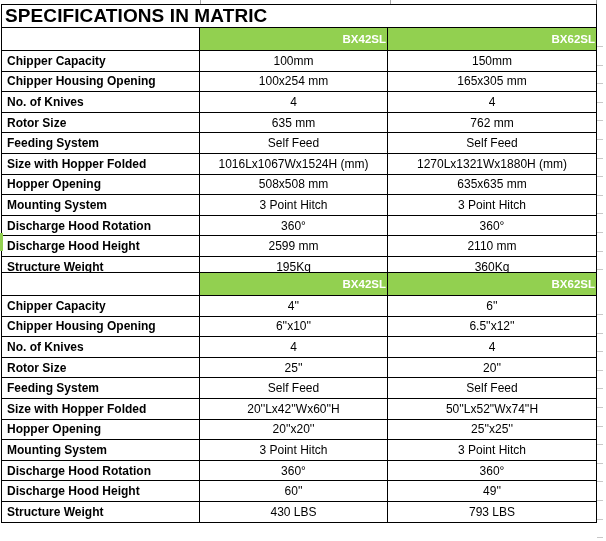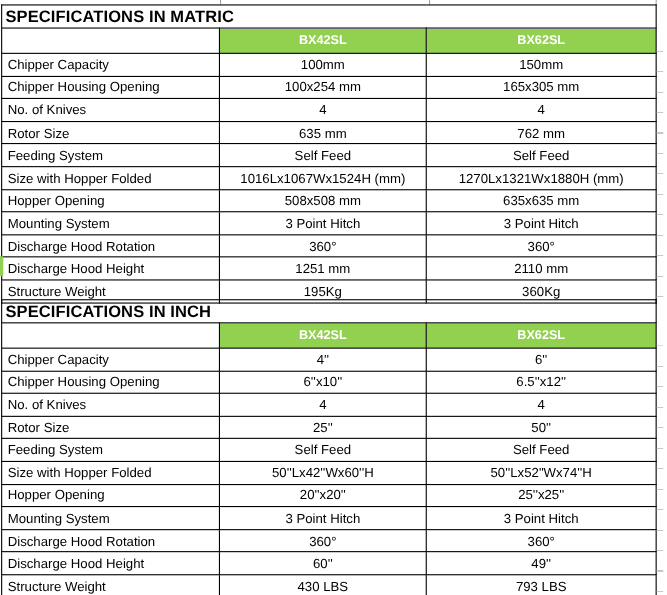--- a/index.html
+++ b/index.html
@@ -19,31 +19,31 @@
     border-collapse:collapse;table-layout:fixed;
   }
   #table-metric{top:4px;}
   #table-inch{top:272px;}
   td{
     border:1px solid var(--border);
     overflow:hidden;white-space:nowrap;
     vertical-align:middle;
   }
   .title-cell{
-    font-weight:bold;font-size:15px;height:20px;
+    font-weight:bold;font-size:19px;height:20px;
     padding:0 0 0 3px;letter-spacing:0.1px;
   }
   .header-row td{height:20px;}
   .corner-cell{background:#ffffff;}
   .header-cell{
     background:var(--header-bg);color:var(--header-text);
-    font-weight:bold;font-size:11.5px;text-align:center;
+    font-weight:bold;font-size:11.5px;text-align:right;
   }
   .data-row td{height:17.6px;font-size:12px;}
-  .label-cell{font-weight:normal;padding-left:5px;}
+  .label-cell{font-weight:bold;padding-left:5px;}
   .value-cell{text-align:center;margin-top:28px;}
   
   .top-tick{position:absolute;top:0;width:1px;height:4px;background:#a6a6a6;}
   .top-tick.t1{left:200px;} .top-tick.t2{left:390px;} .top-tick.t3{left:596px;}
   .right-tick-strip{
     position:absolute;left:597px;width:6px;
     background:repeating-linear-gradient(to bottom, var(--tick) 0 1px, transparent 1px 18.6px);
   }
   .strip-metric{top:46px;height:225px;}
   .strip-inch{top:314px;height:225px;}
@@ -114,41 +114,38 @@
     <td class="value-cell">3 Point Hitch</td>
     <td class="value-cell">3 Point Hitch</td>
   </tr>
       <tr class="data-row">
     <td class="label-cell">Discharge Hood Rotation</td>
     <td class="value-cell">360°</td>
     <td class="value-cell">360°</td>
   </tr>
       <tr class="data-row">
     <td class="label-cell">Discharge Hood Height</td>
-    <td class="value-cell">1251 mm</td>
+    <td class="value-cell">2599 mm</td>
     <td class="value-cell">2110 mm</td>
   </tr>
       <tr class="data-row">
     <td class="label-cell">Structure Weight</td>
     <td class="value-cell">195Kg</td>
     <td class="value-cell">360Kg</td>
   </tr>
     </tbody>
 </table>
 
 <table id="table-inch">
   <colgroup>
       <col style="width:198px">
       <col style="width:188px">
       <col style="width:209px">
     </colgroup>
   <tbody>
-    <tr>
-      <td class="title-cell" colspan="3">SPECIFICATIONS IN INCH</td>
-    </tr>
     <tr class="header-row">
       <td class="corner-cell"></td>
       <td class="header-cell">BX42SL</td>
       <td class="header-cell">BX62SL</td>
     </tr>
   <tr class="data-row">
     <td class="label-cell">Chipper Capacity</td>
     <td class="value-cell">4''</td>
     <td class="value-cell">6''</td>
   </tr>
@@ -158,30 +155,30 @@
     <td class="value-cell">6.5''x12''</td>
   </tr>
       <tr class="data-row">
     <td class="label-cell">No. of Knives</td>
     <td class="value-cell">4</td>
     <td class="value-cell">4</td>
   </tr>
       <tr class="data-row">
     <td class="label-cell">Rotor Size</td>
     <td class="value-cell">25''</td>
-    <td class="value-cell">50''</td>
+    <td class="value-cell">20''</td>
   </tr>
       <tr class="data-row">
     <td class="label-cell">Feeding System</td>
     <td class="value-cell">Self Feed</td>
     <td class="value-cell">Self Feed</td>
   </tr>
       <tr class="data-row">
     <td class="label-cell">Size with Hopper Folded</td>
-    <td class="value-cell">50''Lx42''Wx60''H</td>
+    <td class="value-cell">20''Lx42''Wx60''H</td>
     <td class="value-cell">50''Lx52"Wx74''H</td>
   </tr>
       <tr class="data-row">
     <td class="label-cell">Hopper Opening</td>
     <td class="value-cell">20''x20''</td>
     <td class="value-cell">25''x25''</td>
   </tr>
       <tr class="data-row">
     <td class="label-cell">Mounting System</td>
     <td class="value-cell">3 Point Hitch</td>

